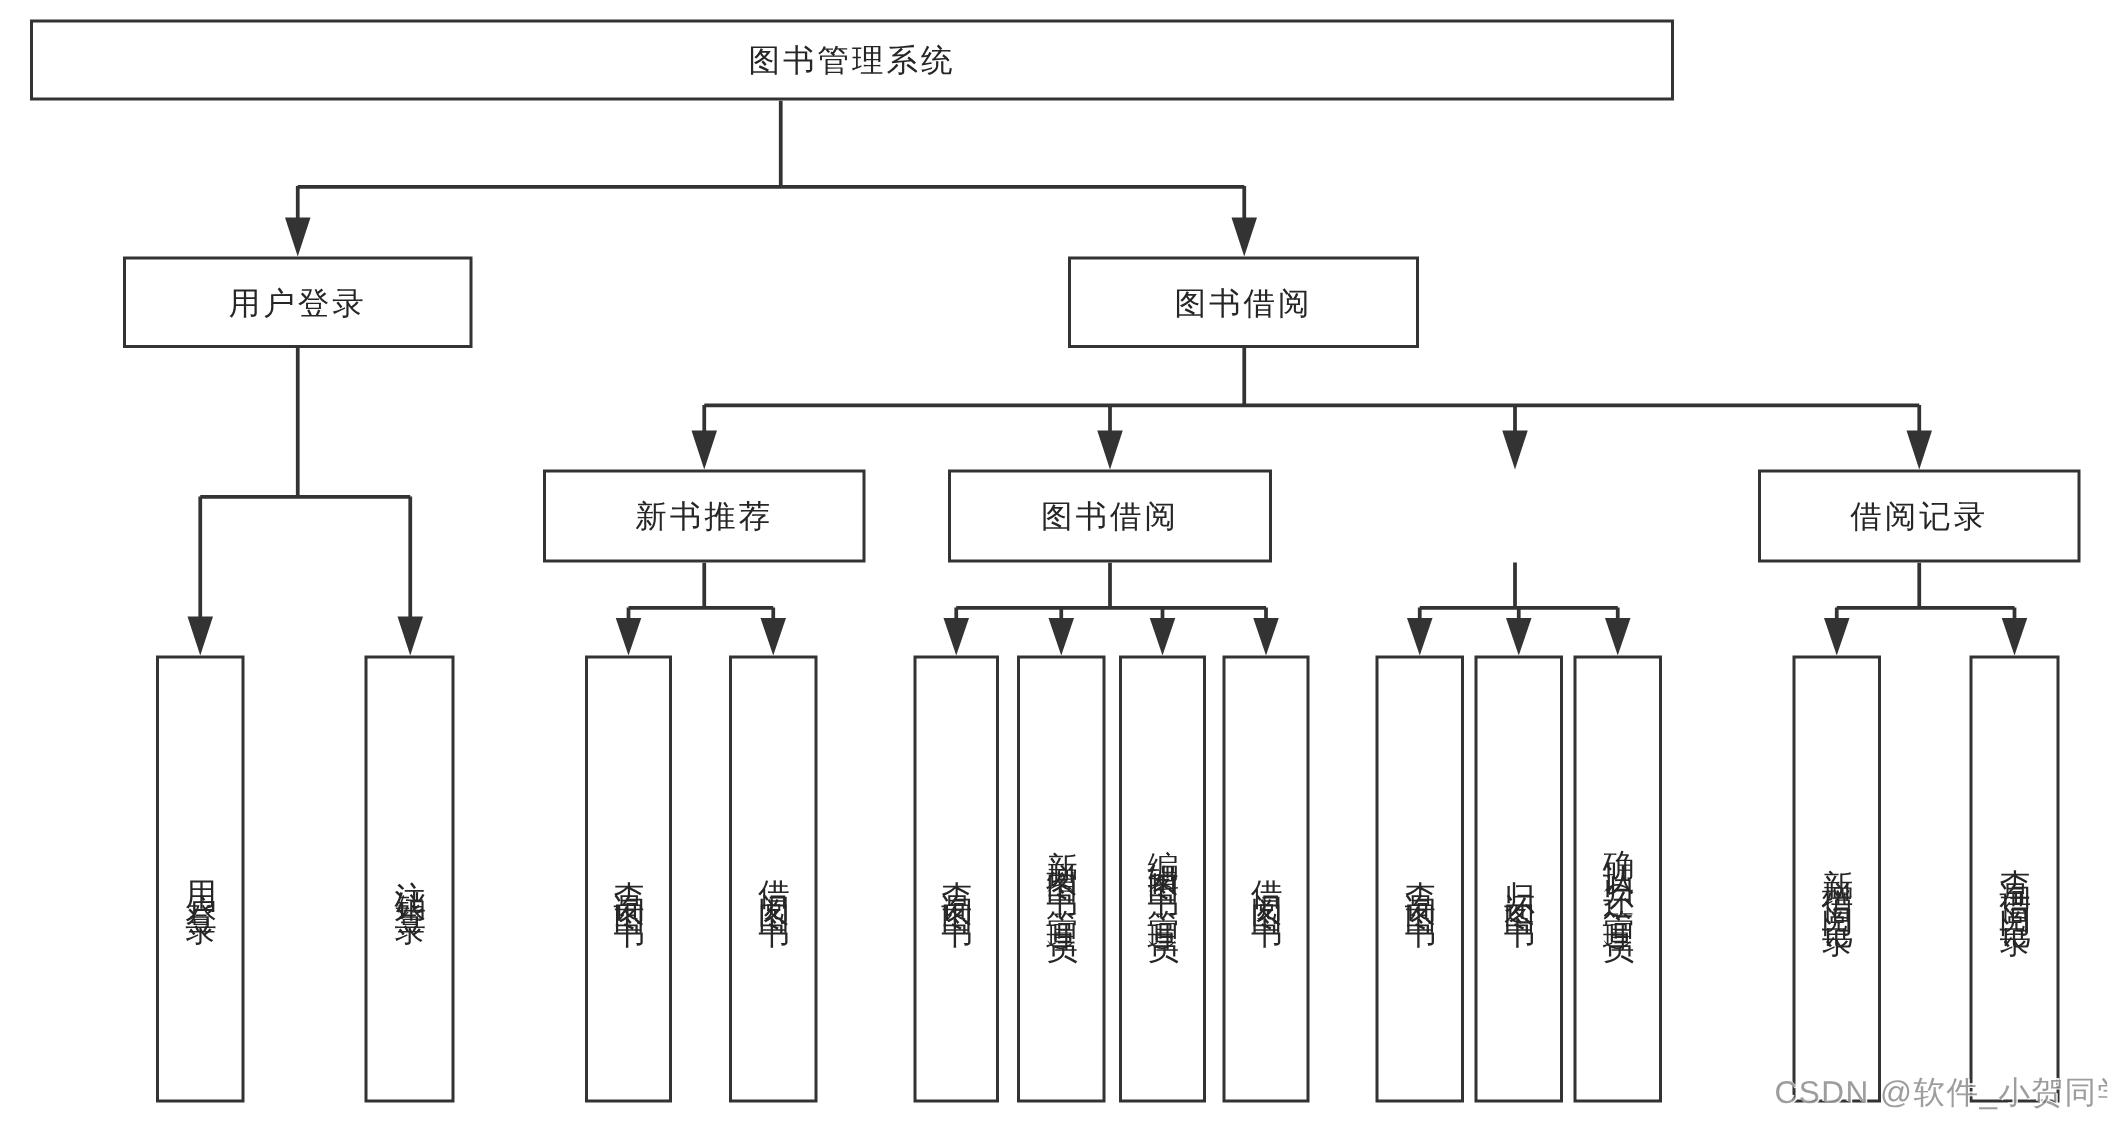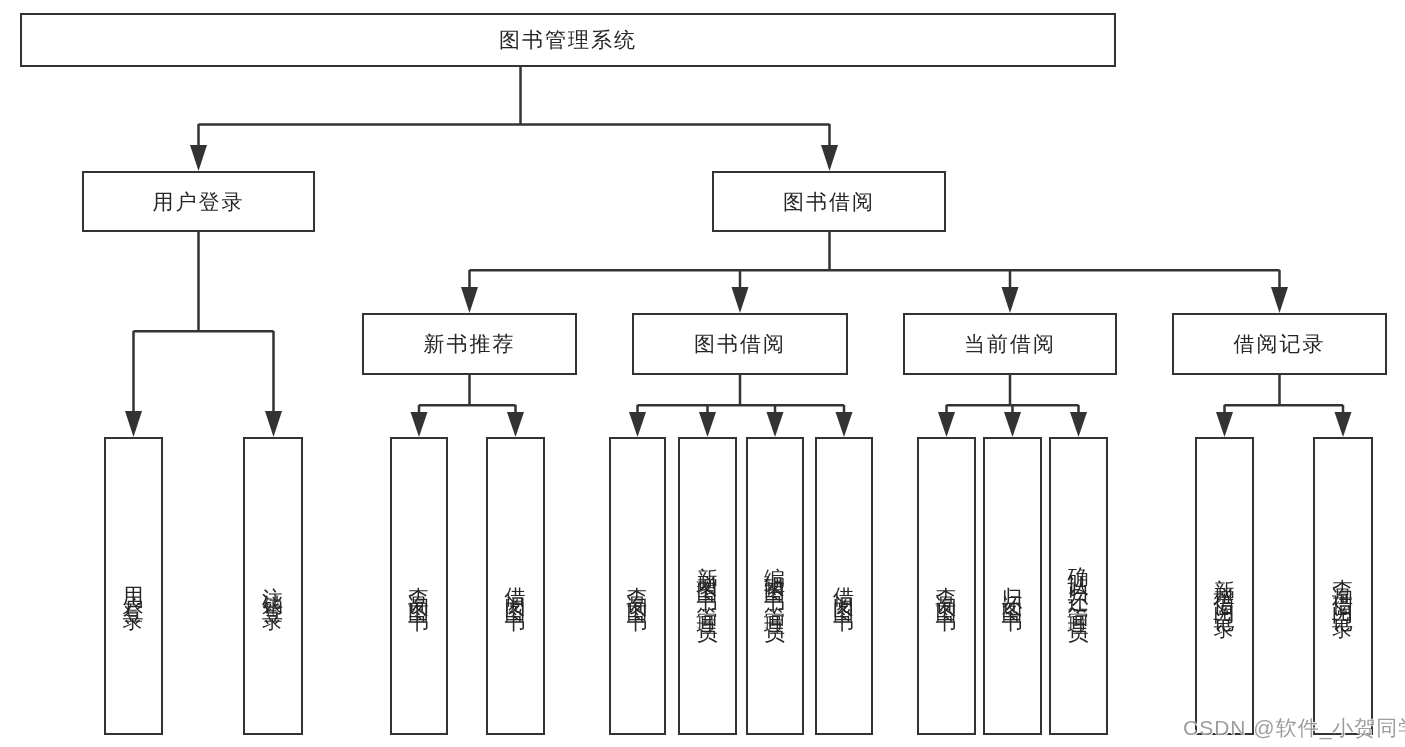--- a/index.html
+++ b/index.html
@@ -115,21 +115,20 @@
     </g>
   </svg>
 
   <div class="box hbox" id="root-box">图书管理系统</div>
 
   <div class="box hbox" id="n-user-login">用户登录</div>
   <div class="box hbox" id="n-book-mgmt">图书借阅</div>
 
   <div class="box hbox l3" id="n-borrow">图书借阅</div>
   <div class="box hbox l3" id="n-new-rec">新书推荐</div>
-  <div class="box hbox l3" id="n-current">当前借阅</div>
   <div class="box hbox l3" id="n-records">借阅记录</div>
 
   <div class="box vbox" id="lf-user-login">用户登录</div>
   <div class="box vbox" id="lf-logout">注销登录</div>
 
   <div class="box vbox" id="lf-query-rec">查询图书</div>
   <div class="box vbox" id="lf-borrow-rec">借阅图书</div>
 
   <div class="box vbox" id="lf-query-bor">查询图书</div>
   <div class="box vbox" id="lf-add-book">新增图书（管理员）</div>

